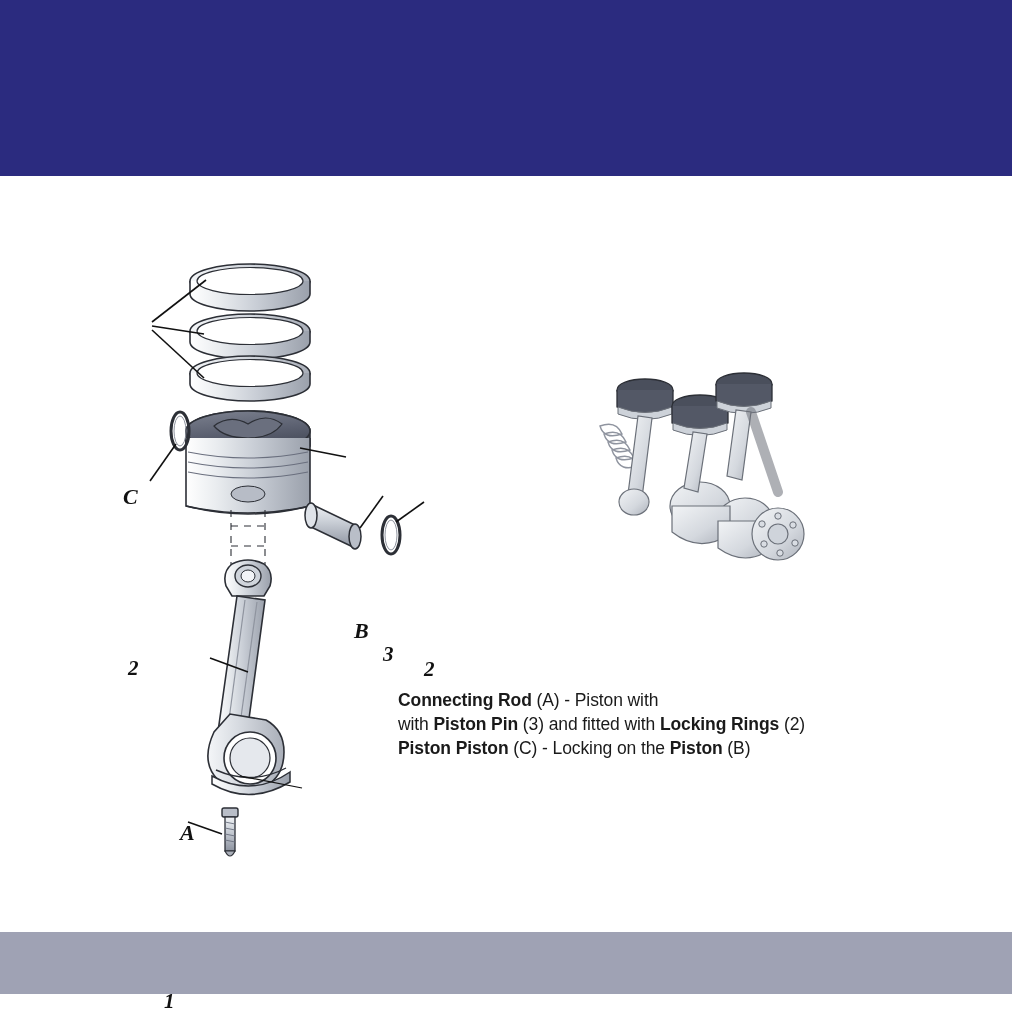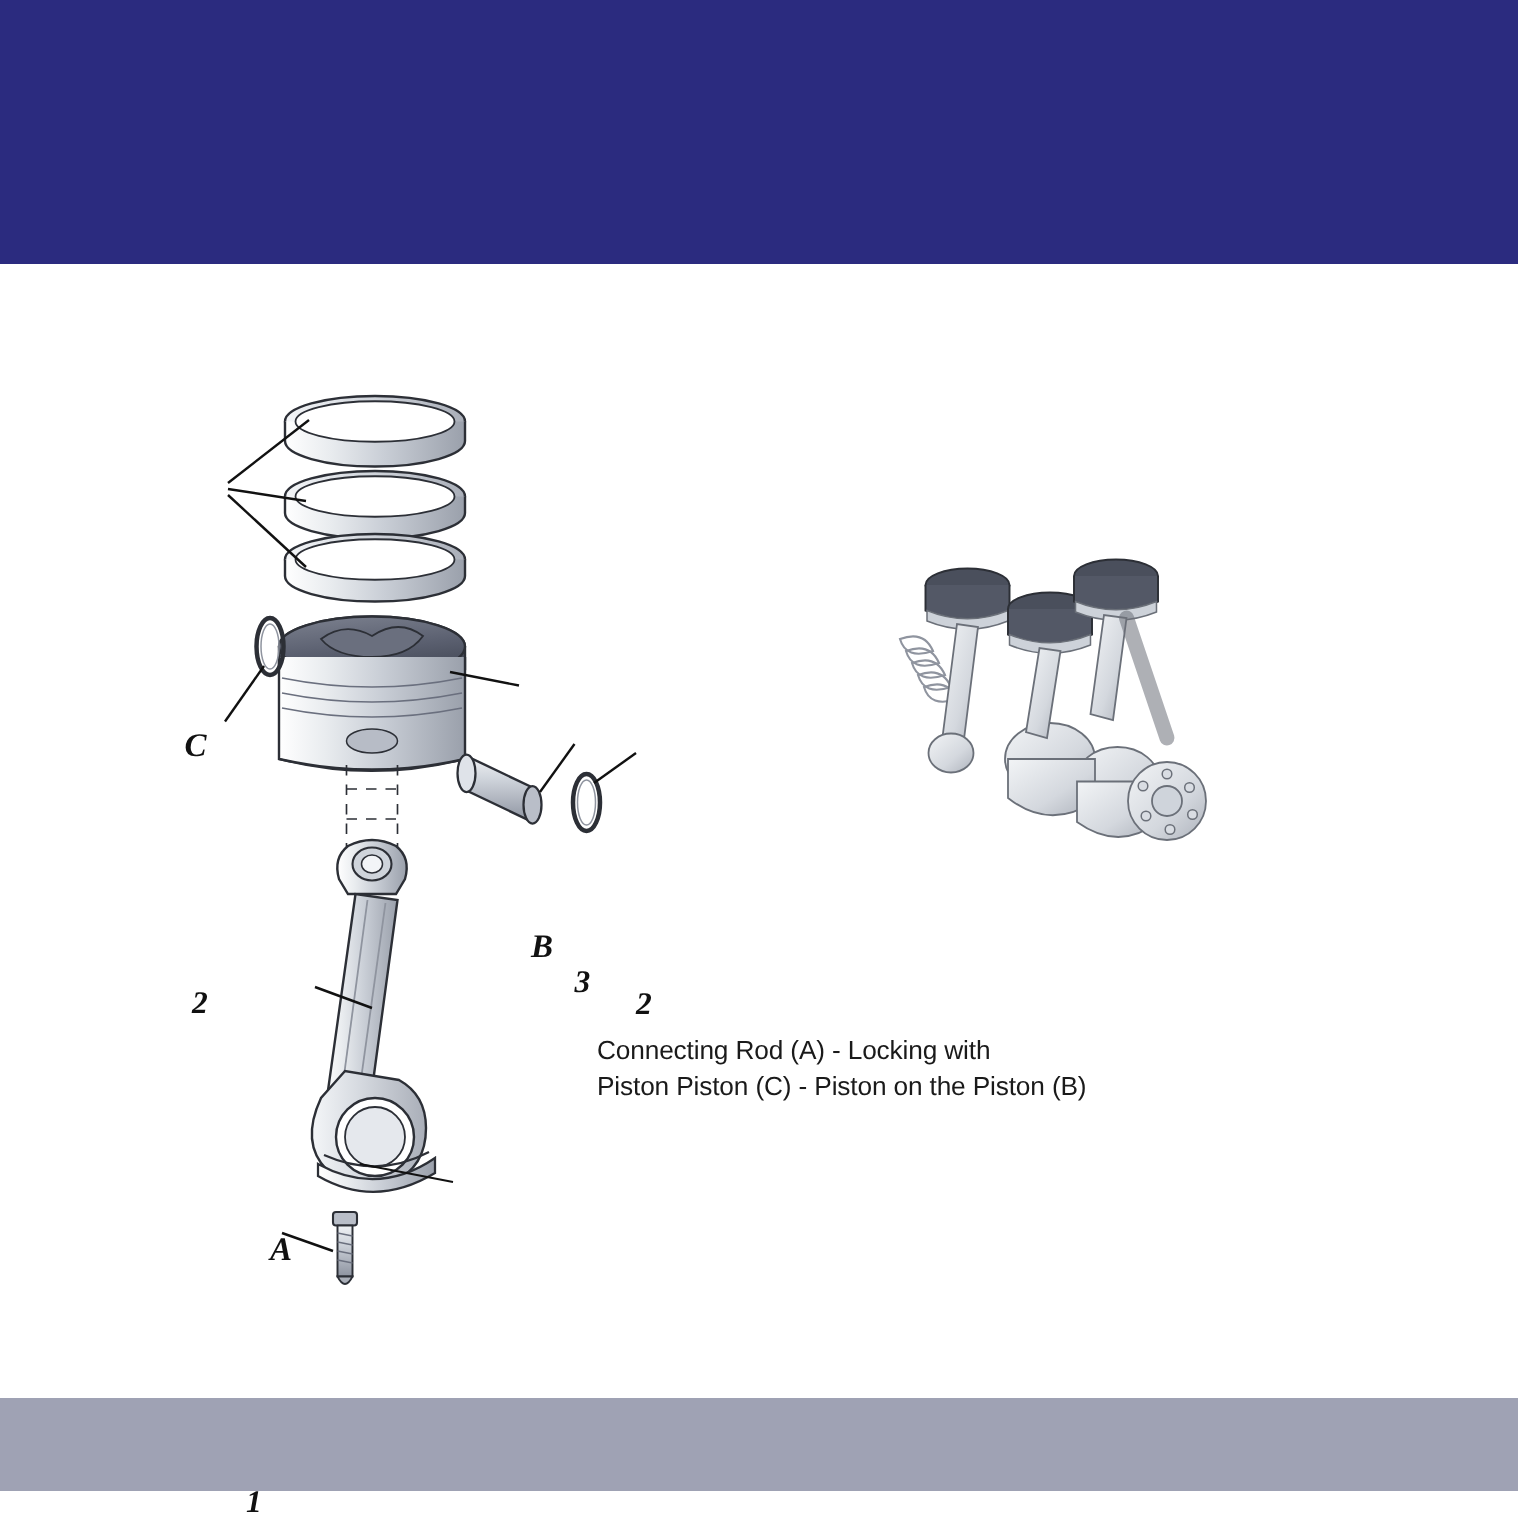--- a/index.html
+++ b/index.html
@@ -44,21 +44,21 @@
   .caption {
     position: absolute;
     left: 398px;
     top: 688px;
     width: 470px;
     font-size: 17.5px;
     line-height: 24px;
     color: #1a1a1a;
     letter-spacing: -0.1px;
   }
-  .caption b { font-weight: normal; }
+  .caption b { font-weight: bold; }
   .caption .ln { display: block; white-space: nowrap; }
   .lbl {
     position: absolute;
     font-family: "Liberation Serif", serif;
     font-style: italic;
     font-weight: bold;
     font-size: 22px;
     color: #111;
   }
   .num {
@@ -277,20 +277,23 @@
     <div class="lbl" style="left:180px; top:644px;">A</div>
     <div class="num" style="left:128px; top:480px;">2</div>
     <div class="num" style="left:424px; top:481px;">2</div>
     <div class="num" style="left:383px; top:466px;">3</div>
     <div class="num" style="left:164px; top:813px;">1</div>
 
   </div>
 
   <div class="caption">
     <span class="ln">
-      <b>Connecting Rod</b><span> (A) - Locking with</span>
+      <b>Connecting Rod</b><span> (A) - Piston with</span>
     </span>
     <span class="ln">
-      <b>Piston Piston</b><span> (C) - Piston on the </span><b>Piston</b><span> (B)</span>
+      <span>with </span><b>Piston Pin</b><span> (3) and fitted with </span><b>Locking Rings</b><span> (2)</span>
+    </span>
+    <span class="ln">
+      <b>Piston Piston</b><span> (C) - Locking on the </span><b>Piston</b><span> (B)</span>
     </span>
   </div>
 
 </div>
 
 </body></html>

